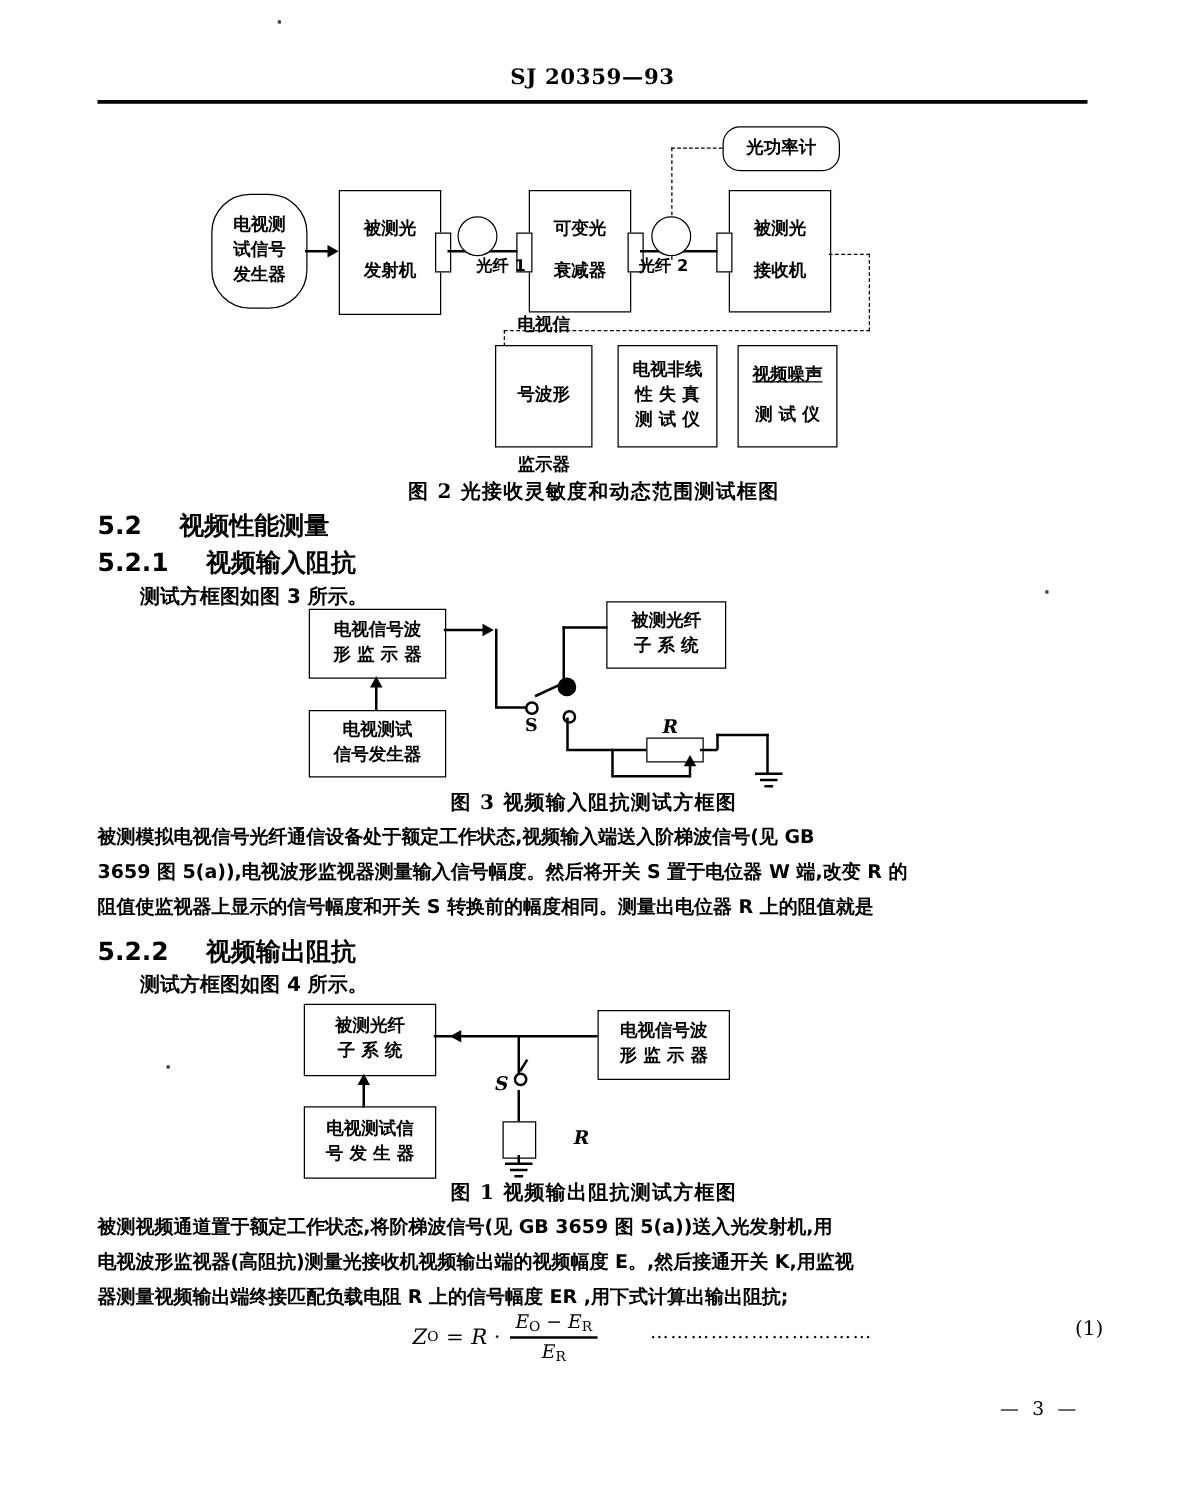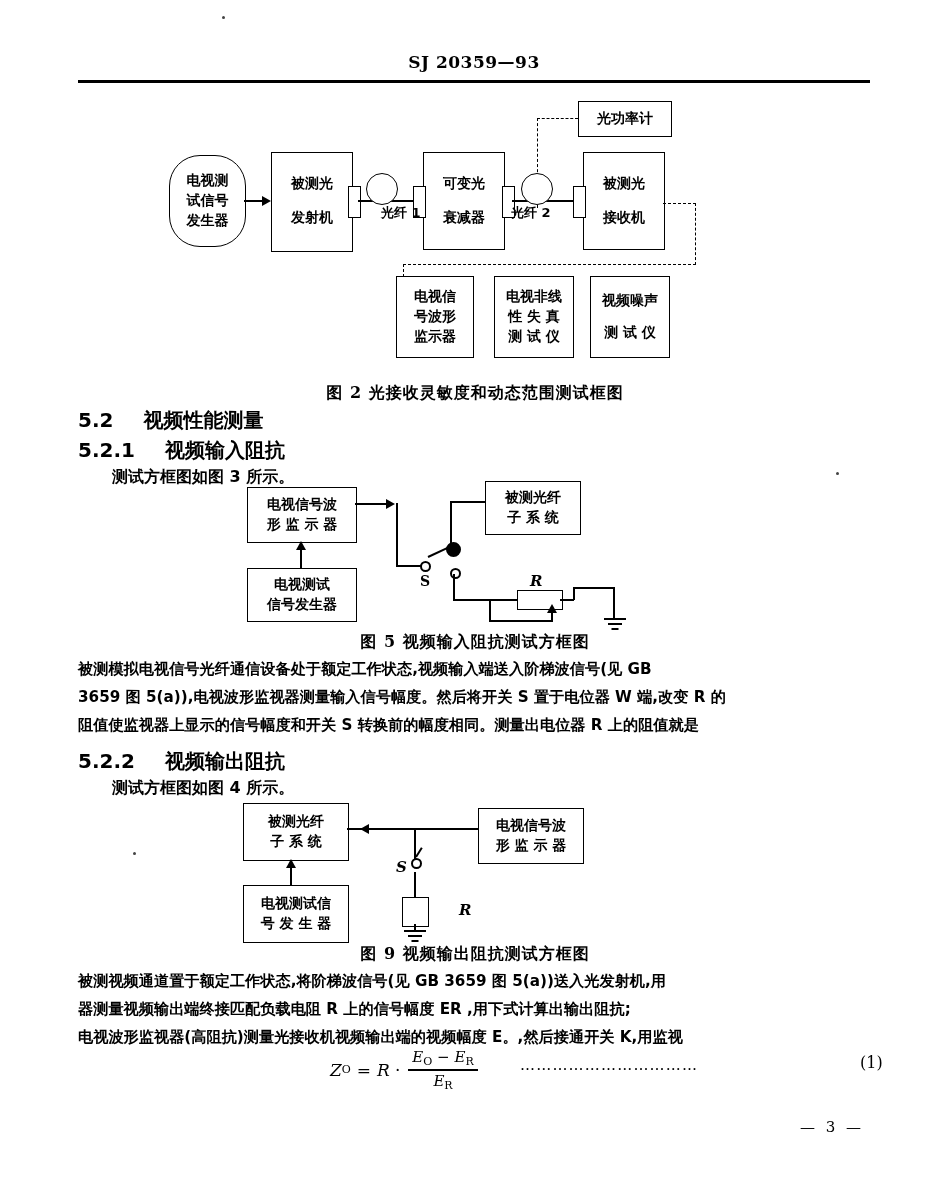--- a/index.html
+++ b/index.html
@@ -84,21 +84,21 @@
 </head>
 <body>
 
 <div class="page">
 
   <div class="hdr-title">SJ 20359—93</div>
   <div class="hdr-rule"></div>
 
   <div class="dg">
 
-    <div class="box" style="left:578px;top:101px;width:92px;height:34px;">
+    <div class="box" style="left:578px;top:101px;width:92px;height:34px;border-radius:14px;">
       <span>光功率计</span>
     </div>
 
     <div class="dl dh" style="left:537px;top:118px;width:41px;"></div>
     <div class="dl dv" style="left:537px;top:118px;height:90px;"></div>
 
     <div class="box" style="left:169px;top:155px;width:75px;height:90px;border-radius:31px;">
       <span>电视测</span>
       <span>试信号</span>
       <span>发生器</span>
@@ -133,32 +133,32 @@
 
     <div class="sl hline" style="left:512px;top:200px;width:62px;"></div>
     <div class="circ" style="left:521px;top:173px;width:30px;height:30px;"></div>
     <div class="lbl" style="left:511px;top:204px;">光纤 2</div>
 
     <div class="dl dh" style="left:663px;top:203px;width:33px;"></div>
     <div class="dl dv" style="left:695px;top:203px;height:62px;"></div>
     <div class="dl dh" style="left:403px;top:264px;width:293px;"></div>
     <div class="dl dv" style="left:403px;top:264px;height:13px;"></div>
 
-    <div class="box" style="left:396px;top:276px;width:76px;height:80px;">
+    <div class="box" style="left:396px;top:276px;width:76px;height:80px;gap:36px;">
       <span>电视信</span>
       <span>号波形</span>
       <span>监示器</span>
     </div>
     <div class="box" style="left:494px;top:276px;width:78px;height:80px;">
       <span>电视非线</span>
       <span>性 失 真</span>
       <span>测 试 仪</span>
     </div>
     <div class="box" style="left:590px;top:276px;width:78px;height:80px;">
-      <span style="margin-bottom:12px;">视频噪声</span>
+      <span style="margin-bottom:12px;text-decoration:underline;">视频噪声</span>
       <span>测 试 仪</span>
     </div>
   </div>
 
   <div class="cap" style="top:383px;">图 2   光接收灵敏度和动态范围测试框图</div>
 
   <div class="sec" style="top:407px;">
     <span>5.2</span>
     <span style="display:inline-block;width:16px;"></span>
     <span>视频性能测量</span>
@@ -216,21 +216,21 @@
     <div class="sl vline" style="left:573px;top:587px;height:13px;"></div>
     <div class="sl hline" style="left:573px;top:587px;width:42px;"></div>
     <div class="sl vline" style="left:613px;top:587px;height:32px;"></div>
     <div class="gnd" style="position:absolute;left:604px;top:618px;width:22px;height:14px;">
       <i class="g1"></i>
         <i class="g2"></i>
         <i class="g3"></i>
     </div>
   </div>
 
-  <div class="cap" style="top:632px;">图 5   视频输入阻抗测试方框图</div>
+  <div class="cap" style="top:632px;">图 3   视频输入阻抗测试方框图</div>
 
   <div class="para" style="top:655px;">
     <span class="ln">    被测模拟电视信号光纤通信设备处于额定工作状态,视频输入端送入阶梯波信号(见 GB</span>
     <span class="ln">3659 图 5(a)),电视波形监视器测量输入信号幅度。然后将开关 S 置于电位器 W 端,改变 R 的</span>
     <span class="ln">阻值使监视器上显示的信号幅度和开关 S 转换前的幅度相同。测量出电位器 R 上的阻值就是</span>
   </div>
 
   <div class="sec" style="top:748px;">
     <span>5.2.2</span>
     <span style="display:inline-block;width:16px;"></span>
@@ -268,26 +268,26 @@
     <div class="conn" style="left:402px;top:897px;width:25px;height:28px;"></div>
     <div class="ilbl" style="left:459px;top:901px;">R</div>
     <div class="sl vline" style="left:414px;top:924px;height:8px;"></div>
     <div class="gnd" style="position:absolute;left:404px;top:930px;width:22px;height:14px;">
       <i class="g1"></i>
         <i class="g2"></i>
         <i class="g3"></i>
     </div>
   </div>
 
-  <div class="cap" style="top:944px;">图 9   视频输出阻抗测试方框图</div>
+  <div class="cap" style="top:944px;">图 1   视频输出阻抗测试方框图</div>
 
   <div class="para" style="top:967px;">
     <span class="ln">    被测视频通道置于额定工作状态,将阶梯波信号(见 GB 3659 图 5(a))送入光发射机,用</span>
+    <span class="ln">电视波形监视器(高阻抗)测量光接收机视频输出端的视频幅度 E。,然后接通开关 K,用监视</span>
     <span class="ln">器测量视频输出端终接匹配负载电阻 R 上的信号幅度 ER ,用下式计算出输出阻抗;</span>
-    <span class="ln">电视波形监视器(高阻抗)测量光接收机视频输出端的视频幅度 E。,然后接通开关 K,用监视</span>
   </div>
 
   <div class="formula">
     <span class="it">Z</span>
       <span class="sup">O</span>
     <span style="margin:0 6px;">=</span>
     <span class="it">R</span>
     <span style="margin:0 5px;">·</span>
     <span class="frac">
       <span class="num">

